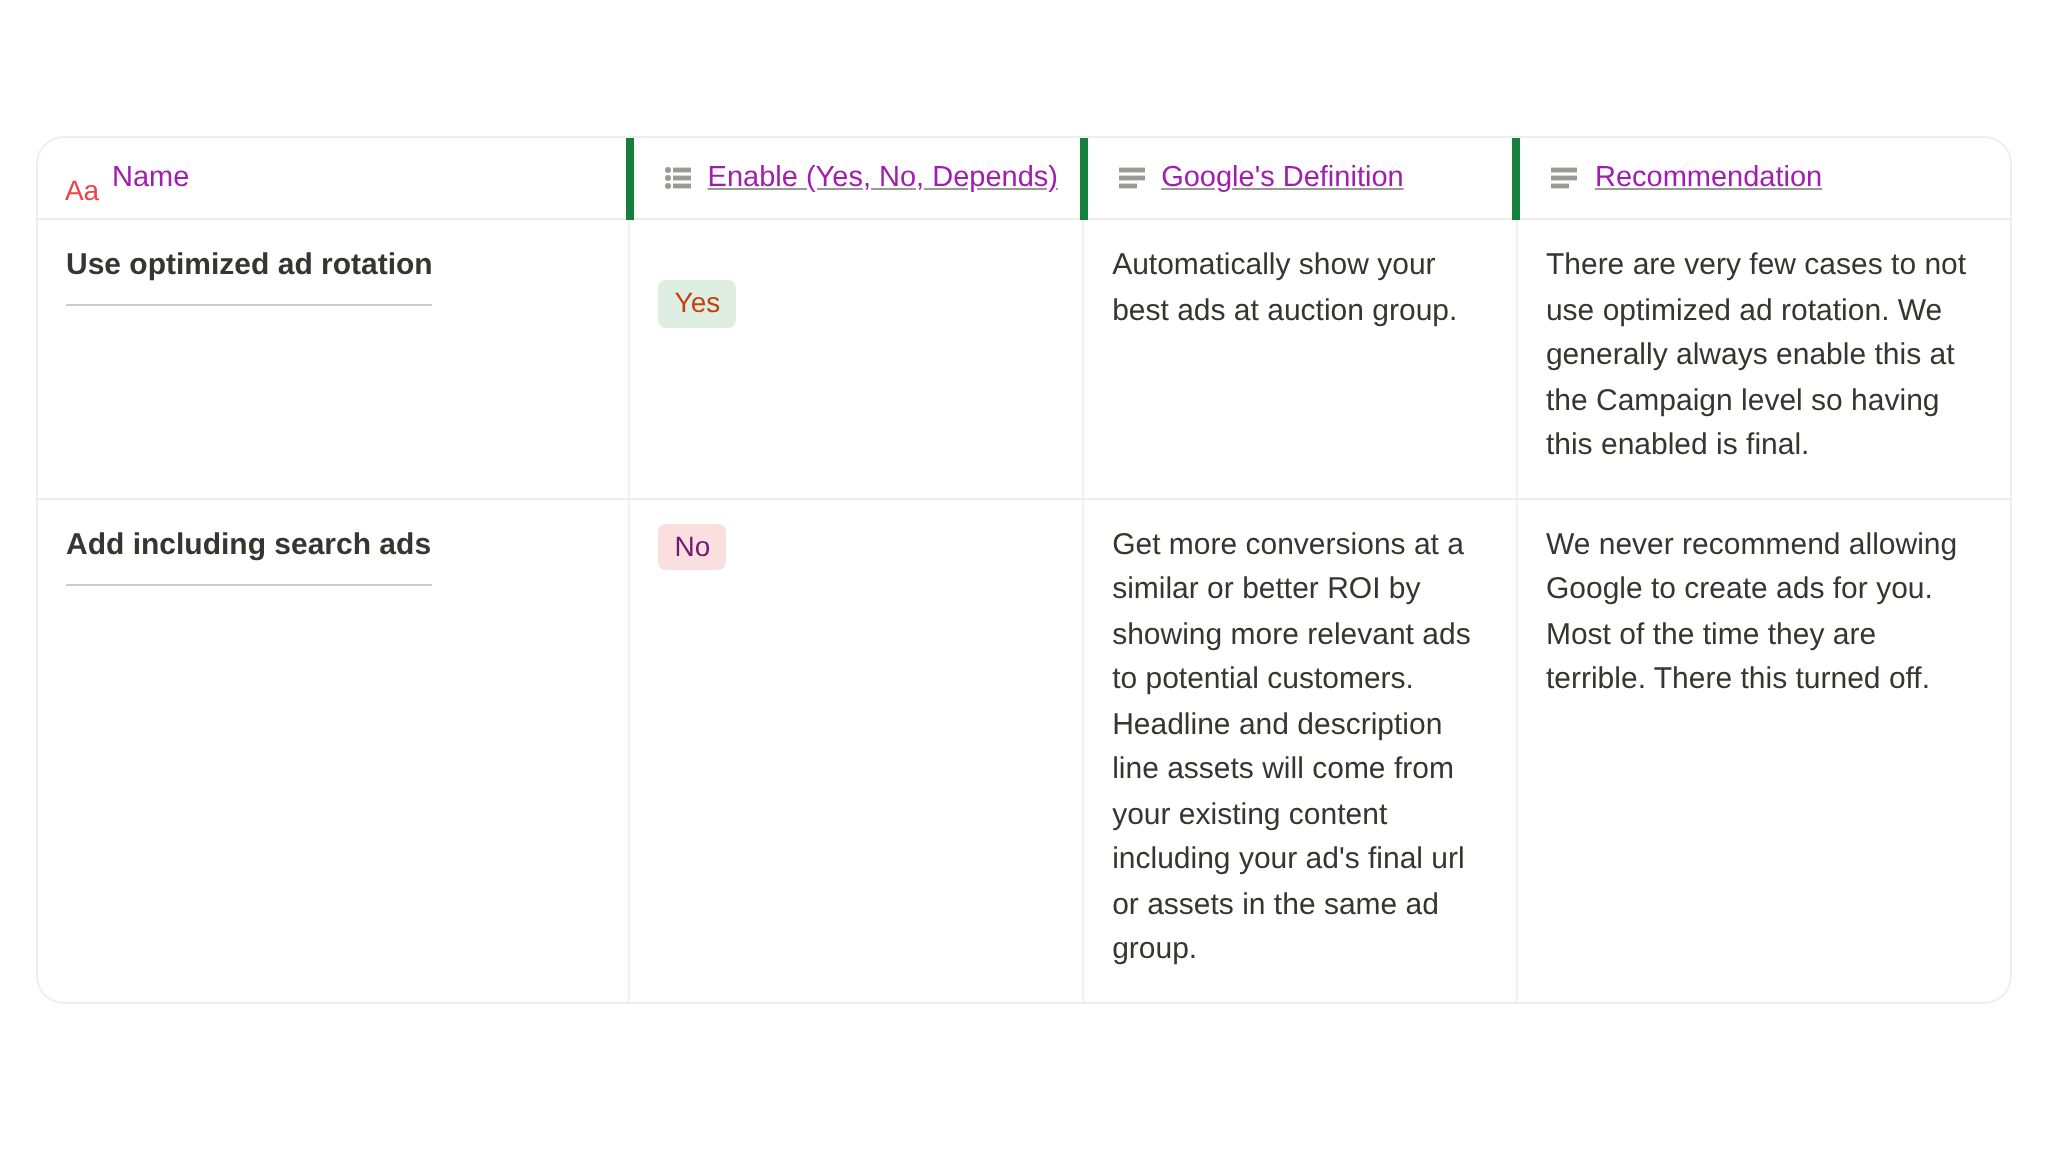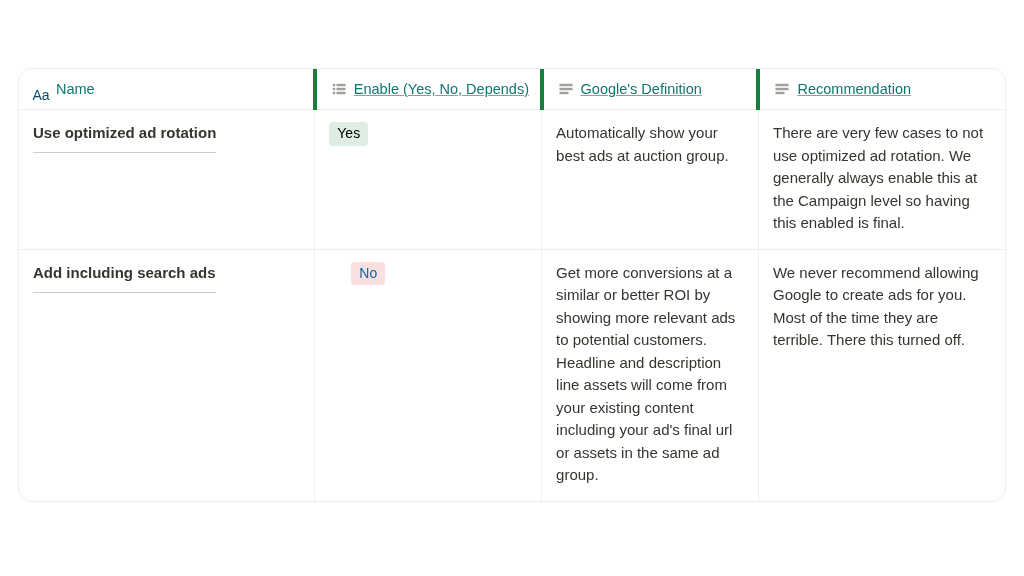--- a/index.html
+++ b/index.html
@@ -67,53 +67,53 @@
     }
     .tag {
       display: inline-block;
       font-size: 14px;
       padding: 2px 8px;
       border-radius: 4px;
       line-height: 1.4;
     }
     .tag-yes {
       background: #dfeee2;
-      color: #000000;
+      color: #c2410c;
+      margin-top: 18px;
     }
     .tag-no {
       background: #f9e0df;
-      color: #0369a1;
-      margin-left: 22px;
+      color: #701a75;
     }
     .hdr-inner {
       display: flex;
       align-items: center;
       gap: 7px;
       color: #9b9a97;
     }
     .hdr-text {
-      color: #0f766e;
+      color: #a21caf;
     }
     .ic {
       display: inline-flex;
       align-items: center;
       justify-content: center;
       width: 16px;
       height: 16px;
       flex-shrink: 0;
     }
     .ic svg {
       width: 16px;
       height: 16px;
       fill: #9b9a97;
       stroke: #9b9a97;
     }
     .aa {
       font-size: 14px;
-      color: #0c4a6e;
+      color: #ef4444;
       letter-spacing: 0px;
       margin-top: 12px;
     }
   </style>
 </head>
 <body>
 
 <div class="card">
   <table>
     <colgroup>

